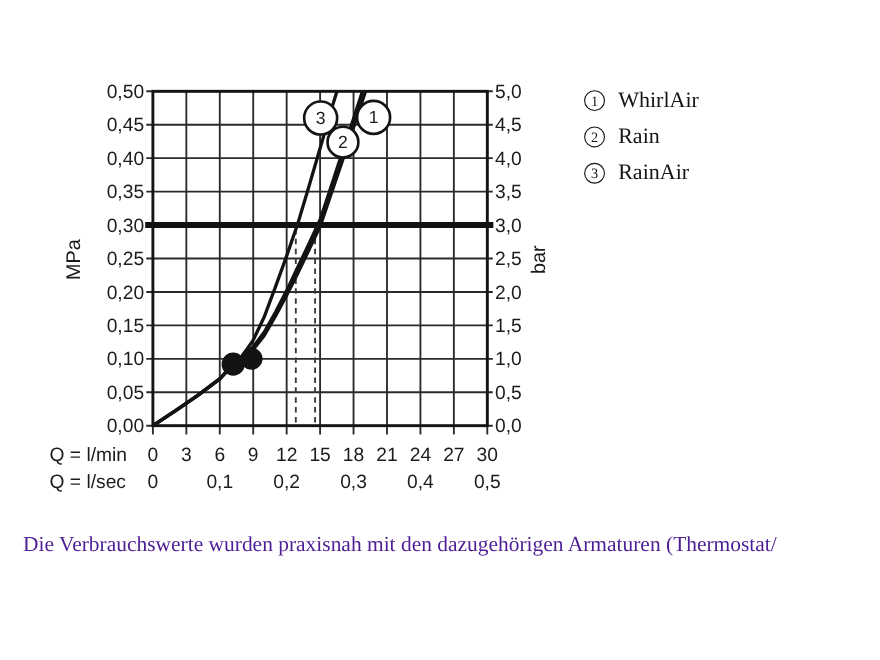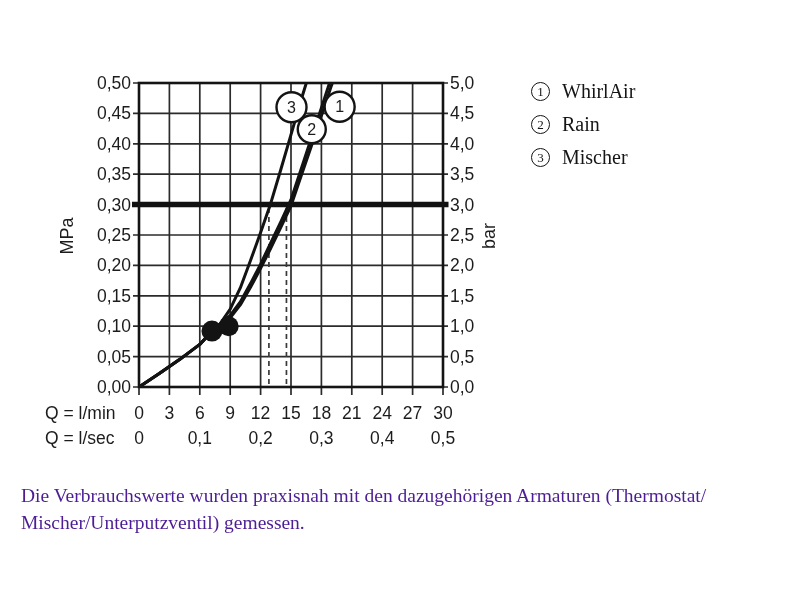--- a/index.html
+++ b/index.html
@@ -151,23 +151,22 @@
     <div class="legend-row">
       <span class="lnum">1</span>
       <span class="llabel">WhirlAir</span>
     </div>
     <div class="legend-row">
       <span class="lnum">2</span>
       <span class="llabel">Rain</span>
     </div>
     <div class="legend-row">
       <span class="lnum">3</span>
-      <span class="llabel">Mischer</span>
+      <span class="llabel">RainAir</span>
     </div>
   </div>
 
   
   <div class="caption">
     <span>Die Verbrauchswerte wurden praxisnah mit den dazugehörigen Armaturen (Thermostat/</span>
-    <span>Mischer/Unterputzventil) gemessen.</span>
   </div>
 
 </div>
 
 </body></html>

